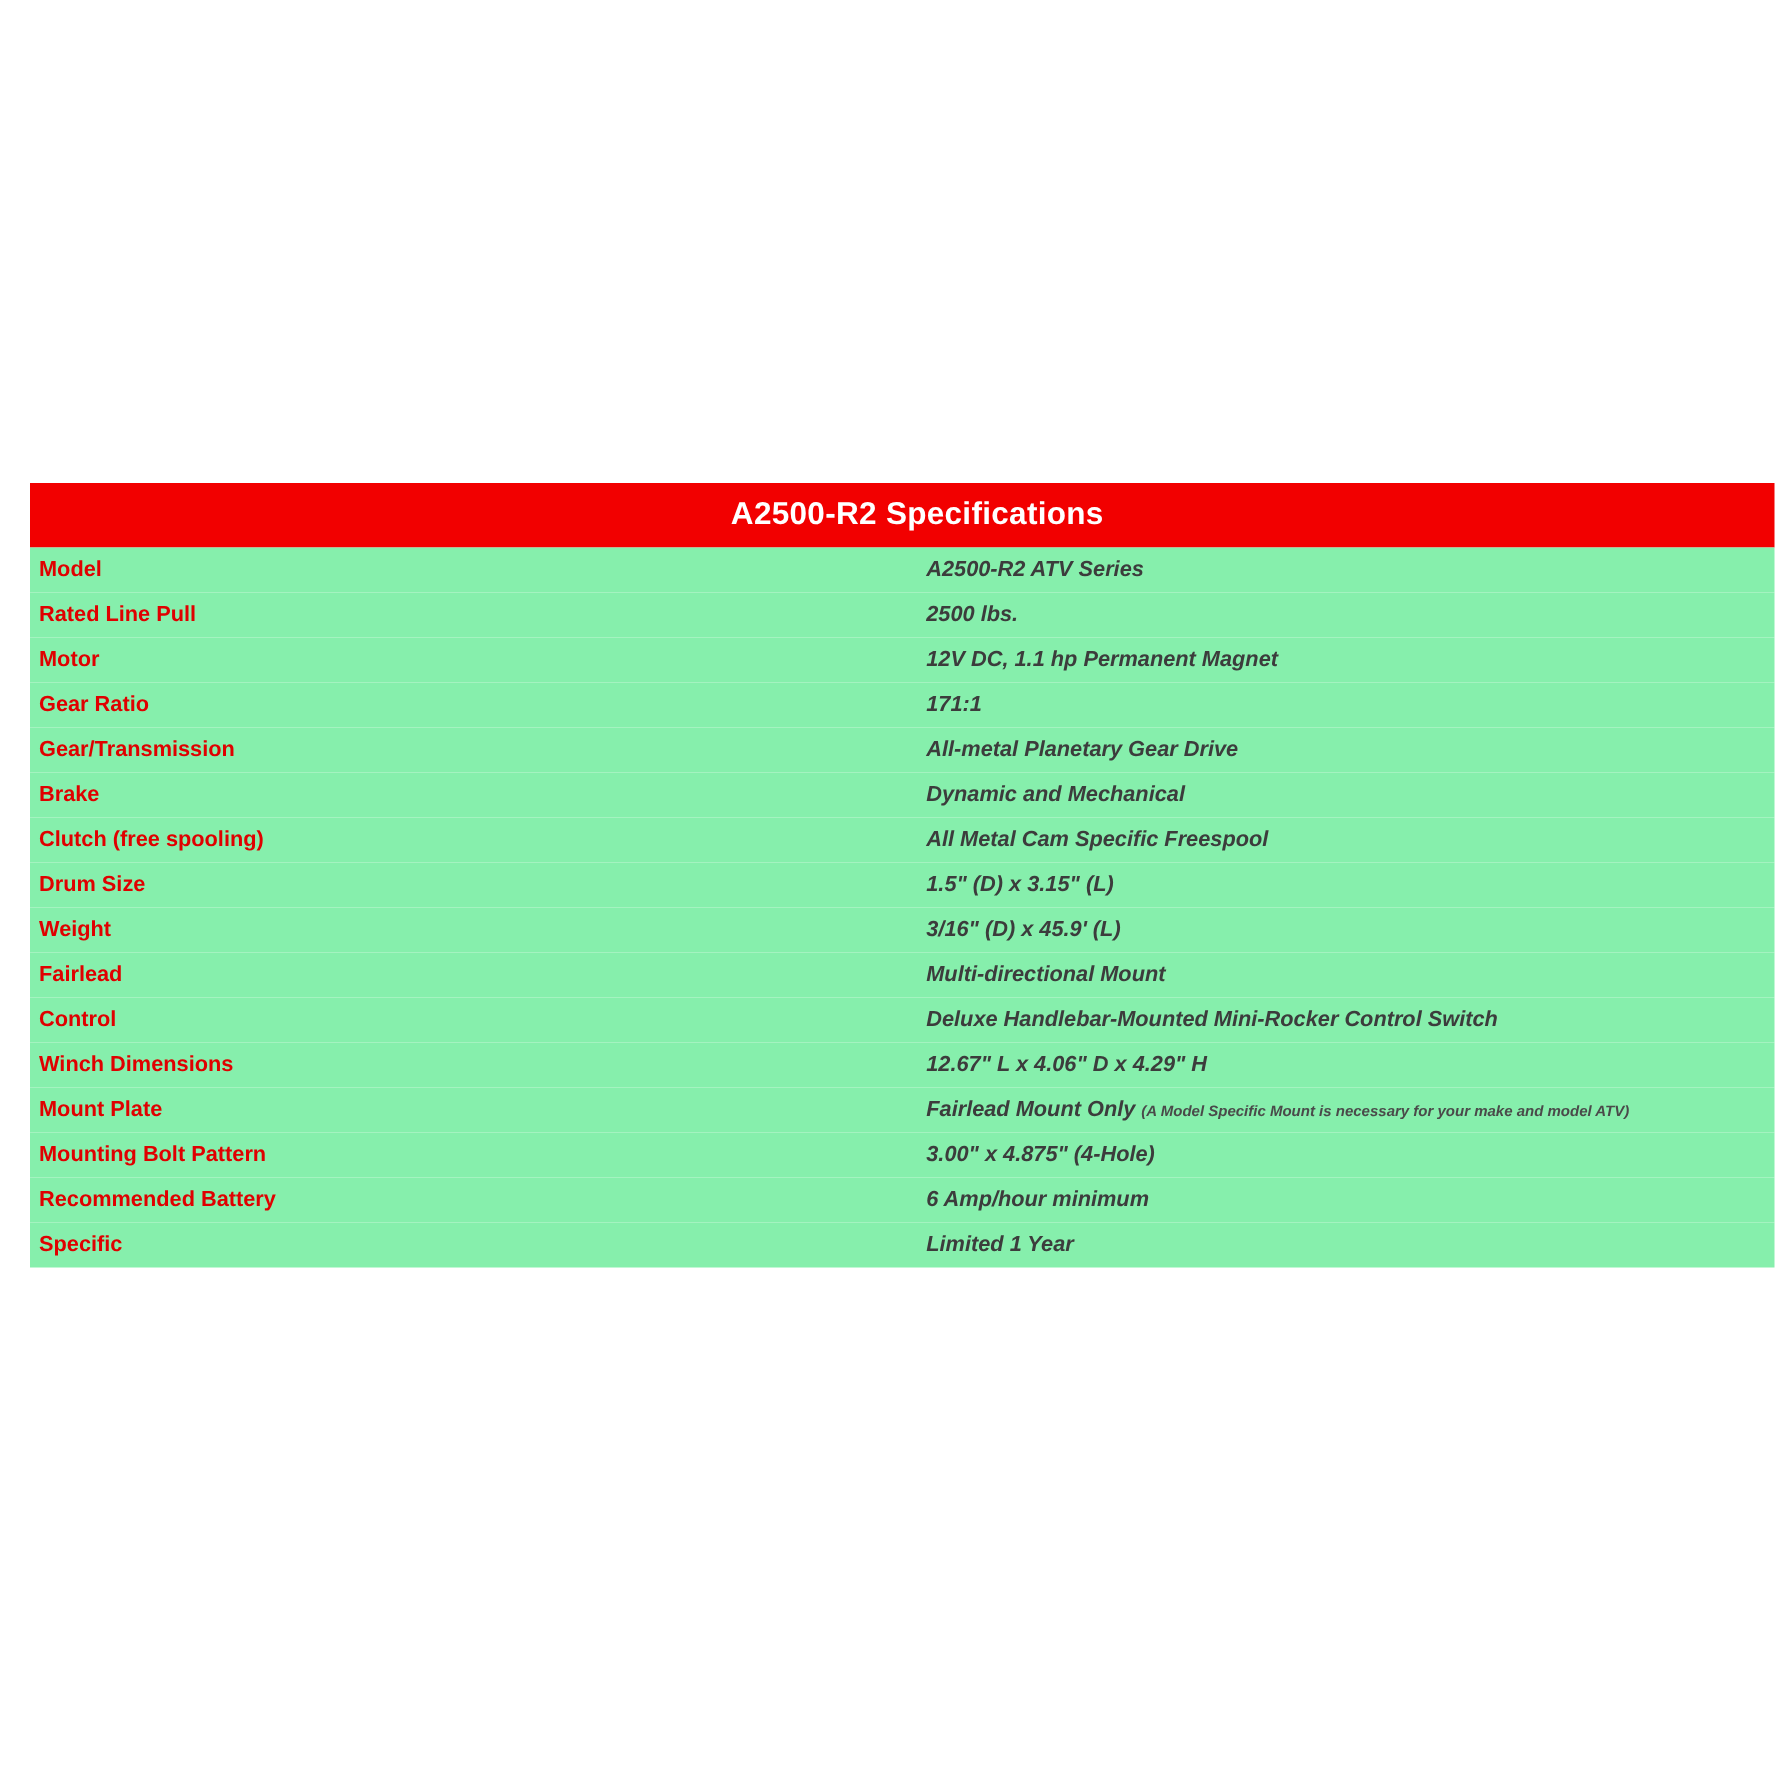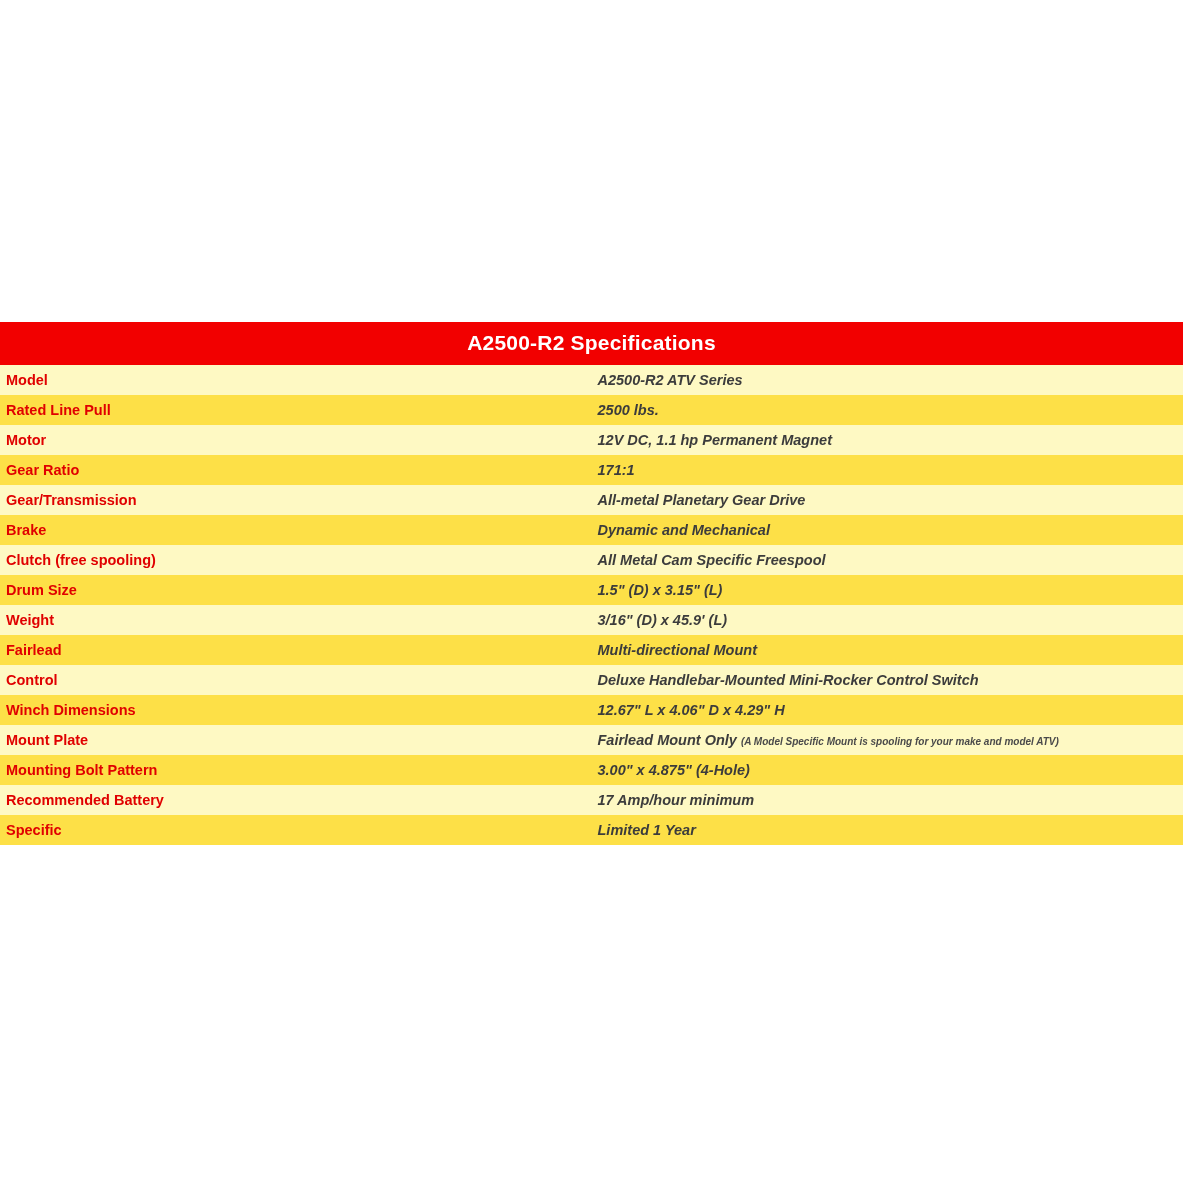--- a/index.html
+++ b/index.html
@@ -10,20 +10,21 @@
   body {
     width: 1183px;
     height: 1183px;
     font-family: "Liberation Sans", sans-serif;
     -webkit-font-smoothing: antialiased;
   }
   .page {
     position: relative;
     width: 958px;
     height: 1183px;
+    margin-left: 20px;
   }
   .spec-table {
     position: absolute;
     left: 0px;
     top: 322px;
     width: 1183px;
     border-collapse: collapse;
     table-layout: fixed;
   }
   .spec-table .header-cell {
@@ -33,24 +34,24 @@
     font-size: 21px;
     font-weight: bold;
     padding: 9px 0 10px 0;
     letter-spacing: 0.2px;
   }
   .spec-table td {
     padding: 0;
     vertical-align: middle;
   }
   .spec-table tr.row-odd td {
-    background: #fef9c3;
+    background: #86efac;
   }
   .spec-table tr.row-even td {
-    background: #fde047;
+    background: #86efac;
   }
   .label-cell {
     width: 212px;
     color: #e00000;
     font-size: 14.5px;
     font-weight: bold;
     padding: 7px 0 7px 6px !important;
     white-space: nowrap;
   }
   .value-cell {
@@ -120,29 +121,29 @@
         <tr class="row-odd">
           <td class="label-cell">Control</td>
           <td class="value-cell"><span>Deluxe Handlebar-Mounted Mini-Rocker Control Switch</span></td>
         </tr>
         <tr class="row-even">
           <td class="label-cell">Winch Dimensions</td>
           <td class="value-cell"><span>12.67" L x 4.06" D x 4.29" H</span></td>
         </tr>
         <tr class="row-odd">
           <td class="label-cell">Mount Plate</td>
-          <td class="value-cell"><span>Fairlead Mount Only</span><span class="note">(A Model Specific Mount is spooling for your make and model ATV)</span></td>
+          <td class="value-cell"><span>Fairlead Mount Only</span><span class="note">(A Model Specific Mount is necessary for your make and model ATV)</span></td>
         </tr>
         <tr class="row-even">
           <td class="label-cell">Mounting Bolt Pattern</td>
           <td class="value-cell"><span>3.00" x 4.875" (4-Hole)</span></td>
         </tr>
         <tr class="row-odd">
           <td class="label-cell">Recommended Battery</td>
-          <td class="value-cell"><span>17 Amp/hour minimum</span></td>
+          <td class="value-cell"><span>6 Amp/hour minimum</span></td>
         </tr>
         <tr class="row-even">
           <td class="label-cell">Specific</td>
           <td class="value-cell"><span>Limited 1 Year</span></td>
         </tr>
       </tbody>
   </table>
 </div>
 
 </body></html>

